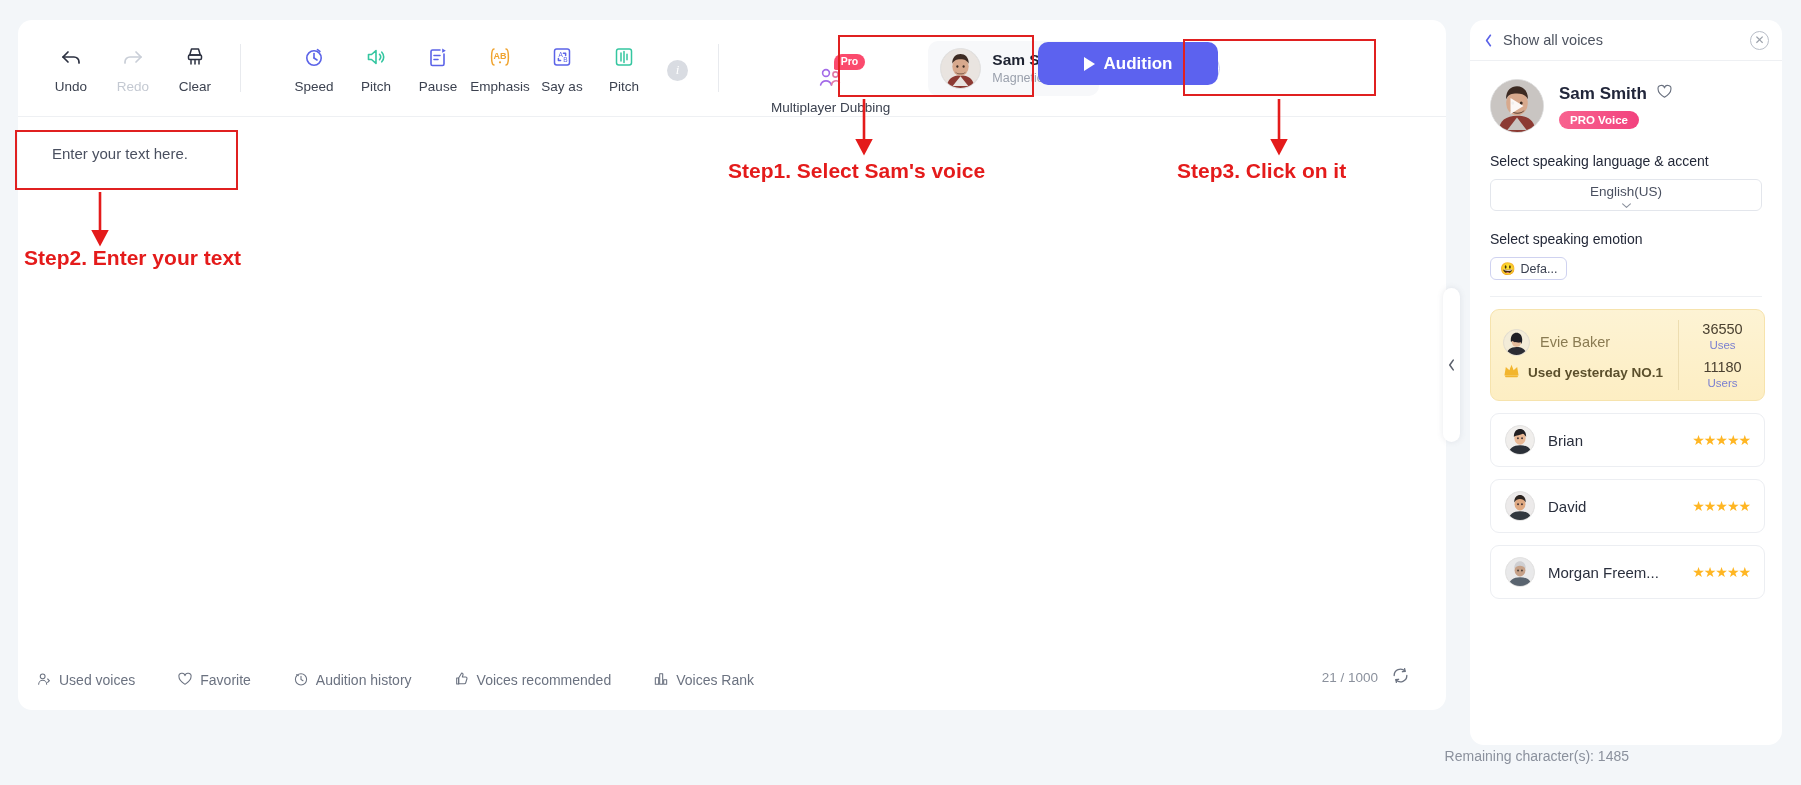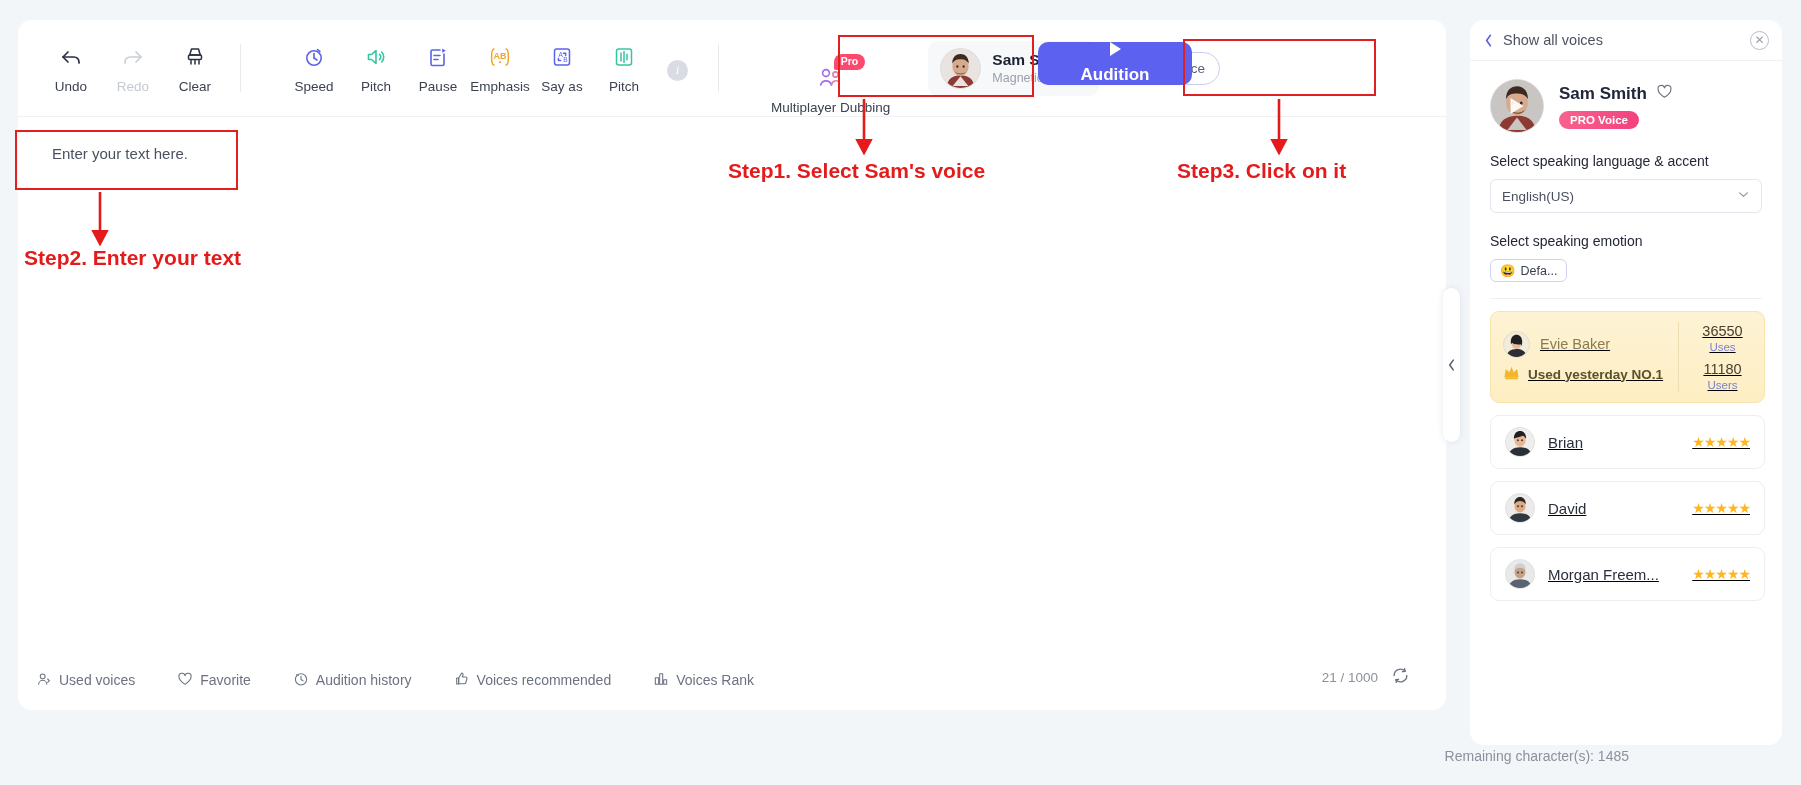--- a/index.html
+++ b/index.html
@@ -69,26 +69,25 @@
   .select-voice-btn {
     margin-left: 17px; height: 33px; padding: 0 14px;
     border: 1px solid #c9cdf3; border-radius: 17px;
     background: #fff; color: #5a5f7a; font-size: 13.5px;
     display: flex; align-items: center; cursor: pointer;
     font-family: "Liberation Sans", sans-serif;
   }
 
   .audition-btn {
     position: absolute; left: 1020px; top: 22px;
-    width: 154px; height: 43px; border-radius: 10px;
+    width: 180px; height: 43px; border-radius: 10px;
     background: #5c62ef; color: #fff;
     display: flex; align-items: center; justify-content: center; gap: 9px;
     font-size: 17px; font-weight: bold; cursor: pointer; border: none;
     font-family: "Liberation Sans", sans-serif;
-    flex-direction: column;
   }
   .play-tri {
     width: 0; height: 0; border-left: 11px solid #fff;
     border-top: 7px solid transparent; border-bottom: 7px solid transparent;
   }
 
   .text-area {
     position: absolute; left: 0; top: 97px; right: 0; bottom: 0;
     padding: 28px 34px;
   }
@@ -147,22 +146,23 @@
     background: linear-gradient(90deg,#f8628f,#f2427e);
     color: #fff; font-size: 11.5px; font-weight: bold;
     padding: 3px 11px; border-radius: 10px;
   }
 
   .sb-label { font-size: 14px; color: #232838; margin-top: 20px; font-weight: 500; }
   .lang-select {
     margin-top: 10px; height: 32px; width: 100%;
     border: 1px solid #e3e6ec; border-radius: 6px;
     display: flex; align-items: center; justify-content: space-between;
-    padding: 16px 11px; font-size: 13.5px; color: #4a5060; cursor: pointer;
+    padding: 4px 11px; font-size: 13.5px; color: #4a5060; cursor: pointer;
     background: #fff;
+    flex-direction: column;
   }
   .emo-chip {
     display: inline-flex; align-items: center; gap: 5px; margin-top: 10px;
     border: 1px solid #cfd2f0; border-radius: 6px; padding: 3px 9px;
     font-size: 12.5px; color: #3a4050; background: #fff; cursor: pointer;
   }
   .sb-sep { height: 1px; background: #eef0f3; margin: 16px 0 0 0; }
 
   .trend-head {
     display: flex; align-items: center; justify-content: space-between;
@@ -171,21 +171,21 @@
   .trend-title { font-size: 17px; font-weight: bold; color: #21263a; }
   .custom-voice-btn {
     background: linear-gradient(90deg,#b45cf0,#6b6bf0);
     color: #fff; font-size: 12.5px; border-radius: 7px;
     padding: 6px 11px; display: flex; align-items: center; gap: 5px;
     cursor: pointer; border: none; font-family: "Liberation Sans", sans-serif;
   }
 
   .voice-list {
     margin: 12px 8px 10px 20px; padding-right: 9px;
-    overflow-y: auto; flex: 1; text-decoration: underline;
+    overflow-y: auto; flex: 1;
   }
   .voice-list::-webkit-scrollbar { width: 6px; }
   .voice-list::-webkit-scrollbar-thumb { background: #cfd3da; border-radius: 3px; }
   .voice-list::-webkit-scrollbar-track { background: #f3f4f6; border-radius: 3px; }
 
   .vrow-feat {
     background: linear-gradient(180deg,#fdf3d4,#fdeec3);
     border: 1px solid #f6e3ad; border-radius: 9px;
     padding: 10px 12px; display: flex; align-items: center; margin-bottom: 12px;
     cursor: pointer;

